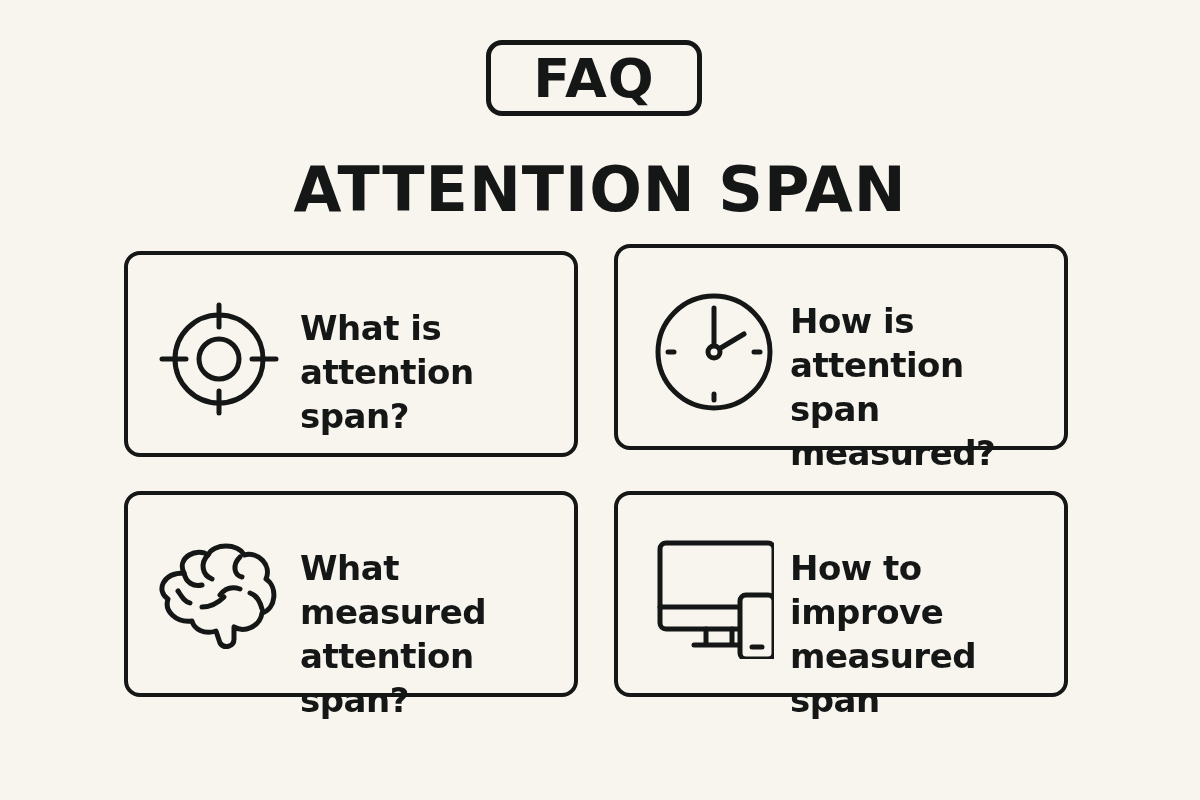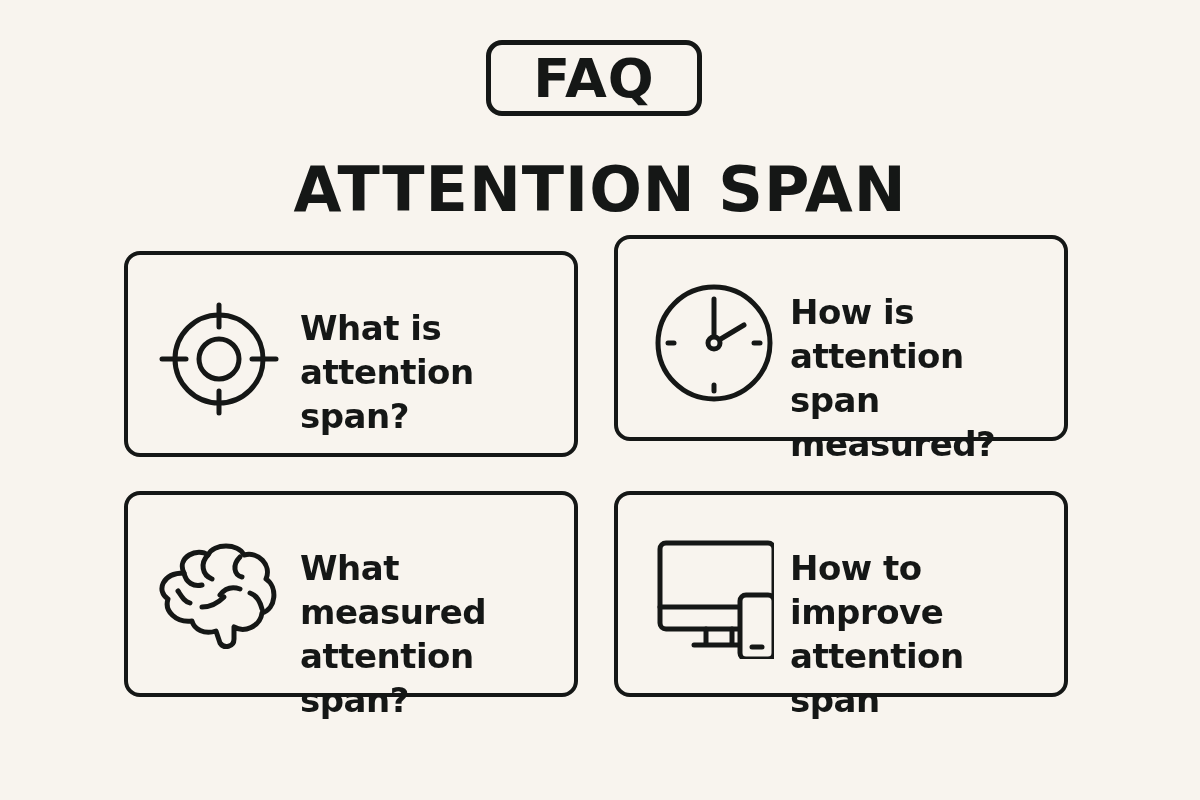--- a/index.html
+++ b/index.html
@@ -47,21 +47,21 @@
       position: absolute;
       left: 172px; top: 44px;
       font-size: 34px;
       font-weight: bold;
       line-height: 44px;
       white-space: pre-line;
       letter-spacing: -0.5px;
       margin-top: 7px;
     }
     #card1 { left: 124px; top: 251px; }
-    #card2 { left: 614px; top: 235px; }
+    #card2 { left: 614px; top: 244px; }
     #card3 { left: 124px; top: 491px; }
     #card4 { left: 614px; top: 491px; }
   </style>
 </head>
 <body>
 
 <div class="faq-badge">
   <span>FAQ</span>
 </div>
 
@@ -125,14 +125,14 @@
       <line x1="16" y1="68" x2="96" y2="68"></line>
       <line x1="62" y1="90" x2="62" y2="104"></line>
       <line x1="88" y1="90" x2="88" y2="104"></line>
       <line x1="50" y1="106" x2="96" y2="106"></line>
       <rect x="96" y="56" width="34" height="64" rx="6" fill="#f8f4ee"></rect>
       <line x1="108" y1="108" x2="118" y2="108"></line>
     </svg>
   </span>
   <span class="q">How to
 improve
-attention span</span>
+measured span</span>
 </div>
 
 </body></html>

